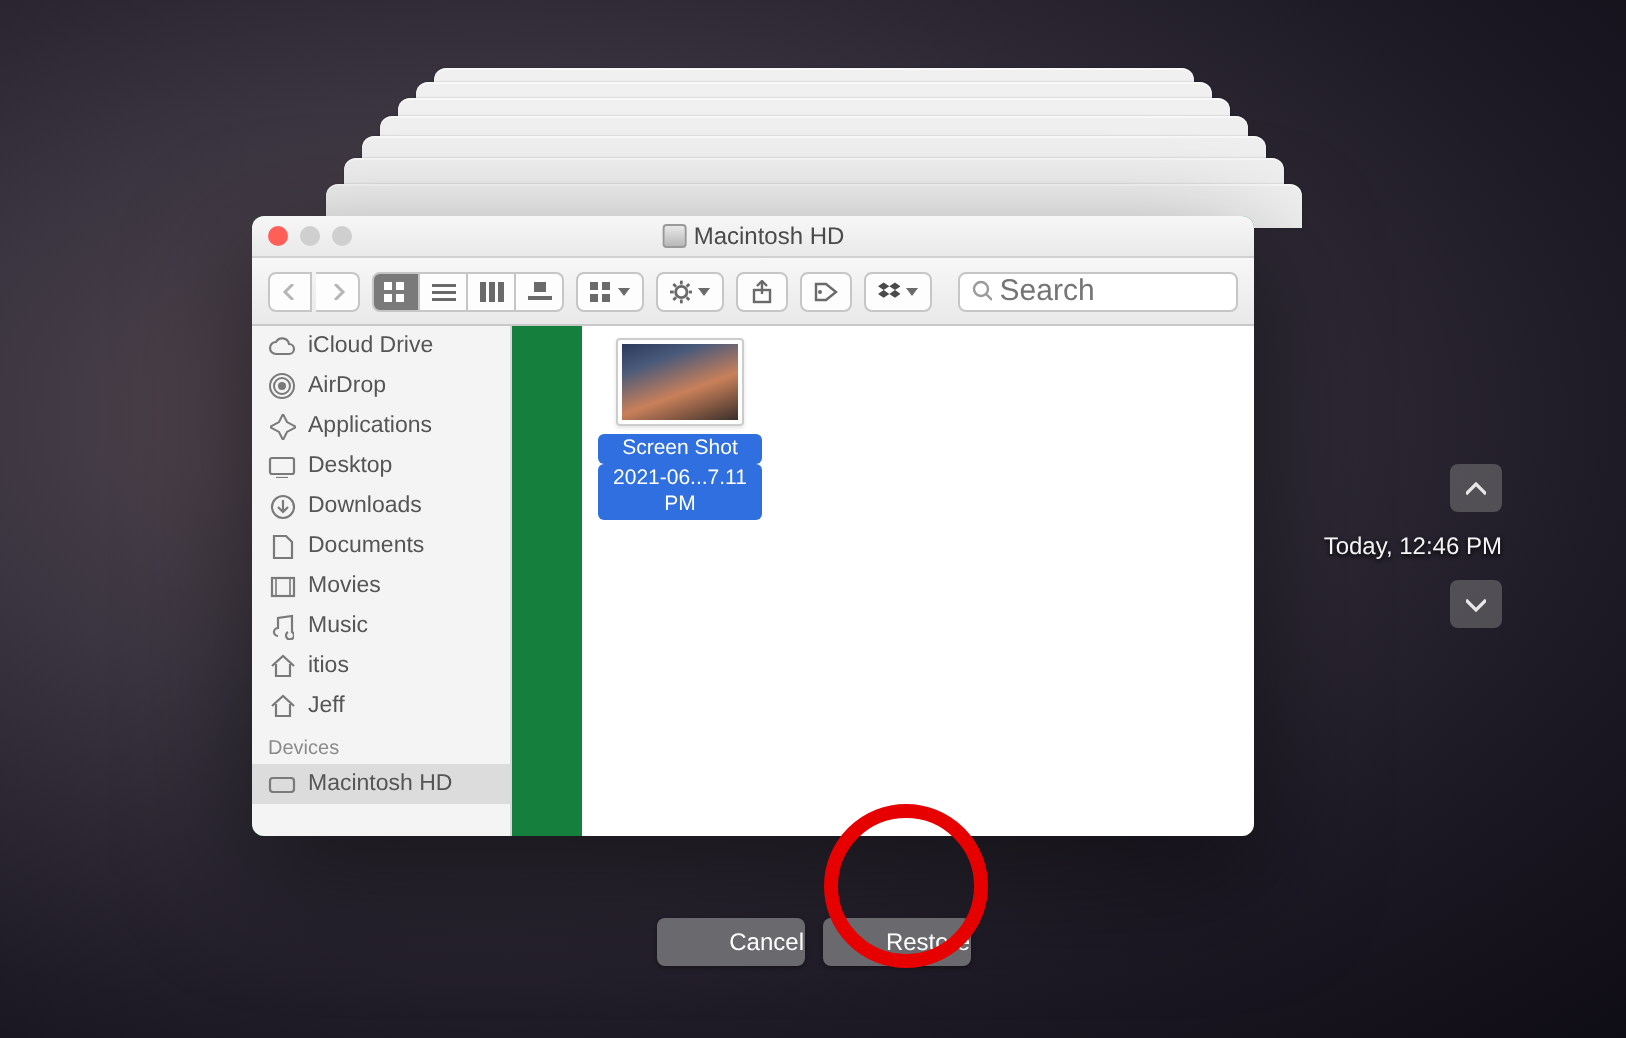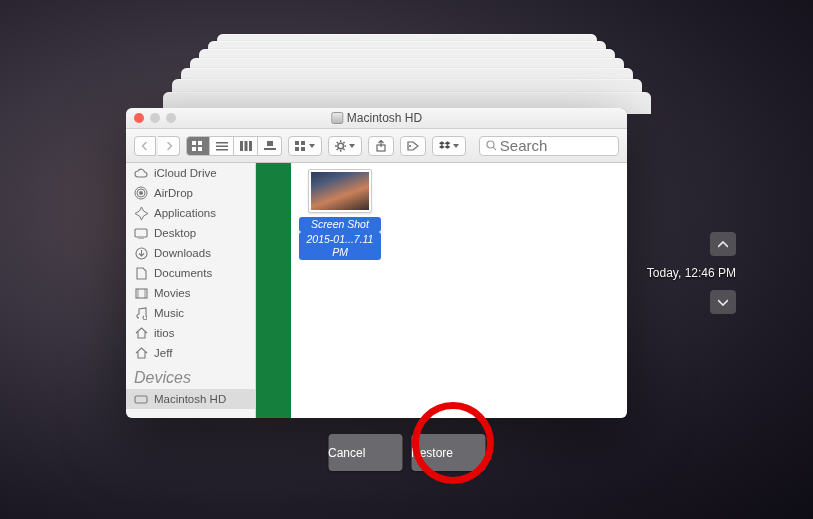--- a/index.html
+++ b/index.html
@@ -74,43 +74,44 @@
 
 .body { flex: 1; display: flex; overflow: hidden; gap: 35px; }
 .sidebar {
   width: 130px; background: #f4f4f4; border-right: 1px solid #d8d8d8;
   font-size: 11.5px; color: #555; overflow: hidden;
 }
 .sb-item { display:flex; align-items:center; gap:6px; padding: 2px 8px; height: 20px; }
 .sb-item.sel { background: #dcdcdc; }
 .sb-ico { width:14px; height:14px; display:flex; align-items:center; justify-content:center; color:#7a7a7a; }
 .sb-ico svg { display:block; }
-.sb-head { font-size: 16px; color: #8a8a8a; padding: 6px 8px 2px; font-style: italic; }
+.sb-head { font-size: 10px; color: #8a8a8a; padding: 6px 8px 2px; }
 
 .content { flex:1; background:#fff; padding: 10px; position:relative; }
 .file { width: 82px; position:absolute; left: 8px; top: 6px; text-align:center; }
 .thumb {
   width: 64px; height: 44px; margin: 0 auto 4px; border:1px solid #ccc; background:#fff; padding:2px;
   border-radius:2px; box-shadow: 0 1px 2px rgba(0,0,0,0.12);
 }
 .thumb-inner { width:100%; height:100%; background: linear-gradient(160deg,#2b3a5a 0%, #4a5a7a 25%, #c9805a 60%, #3a2f2a 100%); }
-.fname { font-size:10.5px; line-height:13px; color:#fff; background:#2f6fe0; border-radius:3px; padding:1px 3px; display:block;font-style:italic; }
+.fname { font-size:10.5px; line-height:13px; color:#fff; background:#2f6fe0; border-radius:3px; padding:1px 3px; display:block; }
 
 .bottom-btns { position:absolute; left: 50%; transform: translateX(-50%); top: 434px; display:flex; gap:9px; }
 .btn {
-  width: 74px; height: 37px; background: #6a6a6e; color:#fff; font-size:12px;
-  border-radius:4px; display:flex; align-items:center; justify-content:flex-start;
+  width: 74px; height: 24px; background: #6a6a6e; color:#fff; font-size:12px;
+  border-radius:4px; display:flex; align-items:center; justify-content:flex-end;
   box-shadow: 0 1px 2px rgba(0,0,0,0.3);
+  margin-top: 25px;
 }
 .circle {
   position:absolute; width: 82px; height: 82px; border: 7px solid #e60000; border-radius:50%;
   left: 412px; top: 402px;
 }
 
-.tsnav { position: absolute; right: 77px; top: 232px; width: 120px; }
+.tsnav { position: absolute; right: 62px; top: 232px; width: 120px; }
 .ts-btn { width:26px; height:24px; background: rgba(120,120,120,0.55); border-radius:4px; display:flex; align-items:center; justify-content:center; margin-left:auto; }
 .ts-label { color:#f4f4f4; font-size:12px; text-align:right; margin: 10px 0; text-shadow:0 1px 2px #000; }
 </style>
 </head>
 <body>
 
 <div class="stack">
   <div style="top:34px; width:380px;"></div>
   <div style="top:41px; width:398px;"></div>
   <div style="top:49px; width:416px;"></div>
@@ -343,21 +344,21 @@
       </div>
 
     </div>
 
     <div class="content">
       <div class="file">
         <div class="thumb">
             <div class="thumb-inner"></div>
           </div>
         <span class="fname">Screen Shot</span>
-        <span class="fname">2015-01...7.11 PM</span>
+        <span class="fname">2021-06...7.11 PM</span>
       </div>
     </div>
   </div>
 </div>
 
 <div class="tsnav">
   <div class="ts-btn">
     <svg width="10" height="7">
         <path d="M0 6 L5 1 L10 6" fill="none" stroke="#e8e8e8" stroke-width="1.6"></path>
       </svg>

